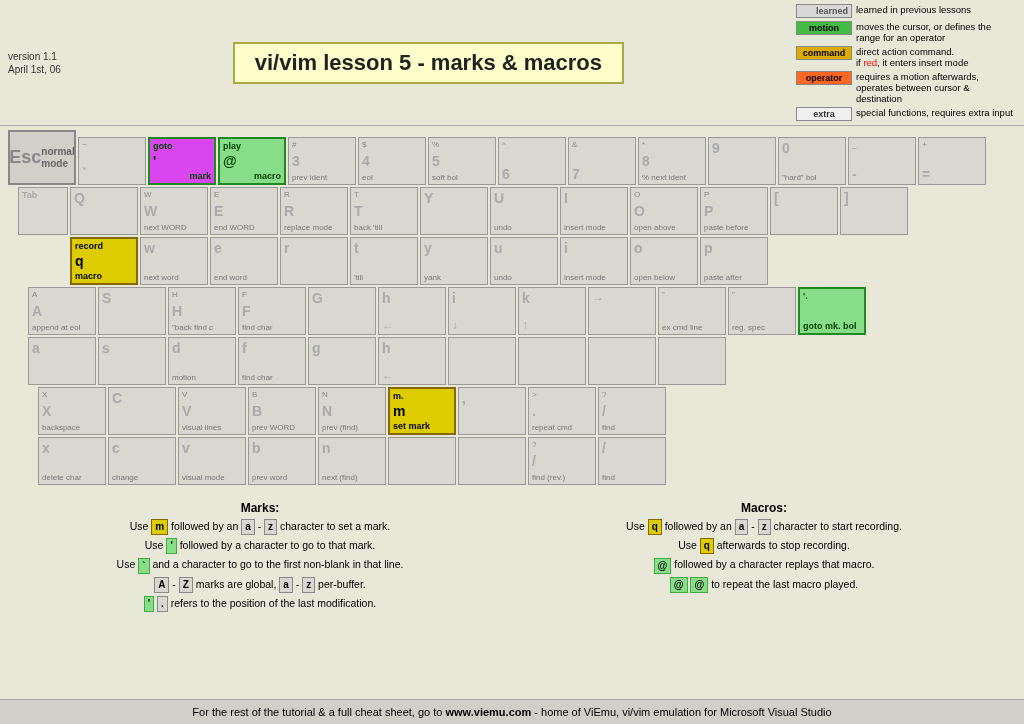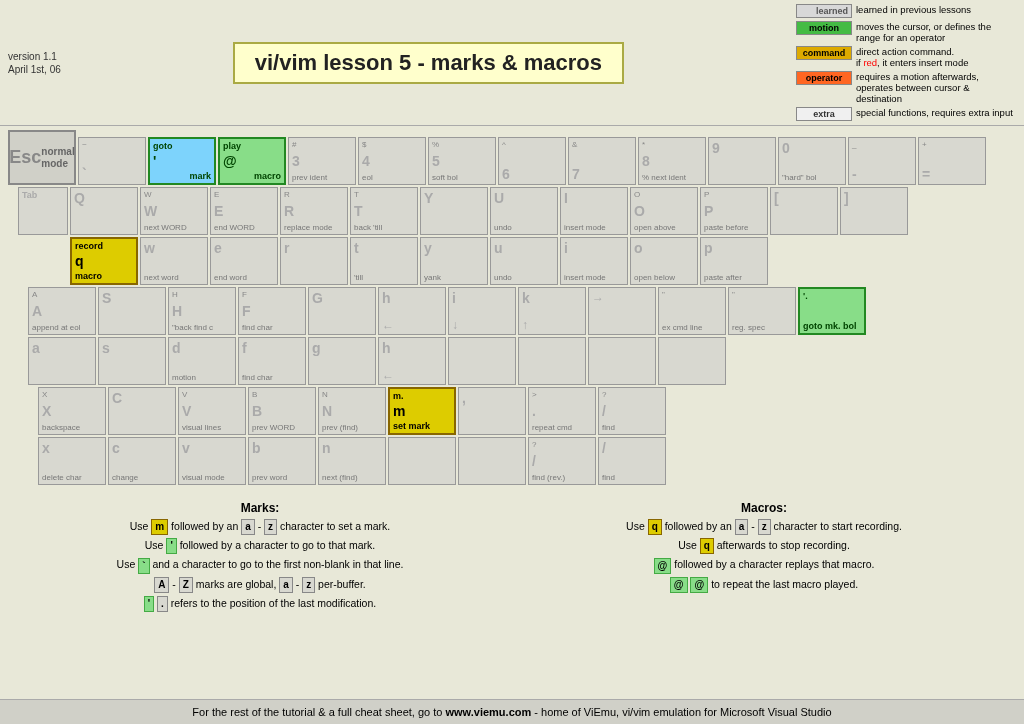--- a/index.html
+++ b/index.html
@@ -154,21 +154,21 @@
       background: #d0d0c8;
       border-top: 1px solid #aaa;
       padding: 6px 8px;
       font-size: 11px;
       text-align: center;
     }
     .footer strong { font-weight: bold; }
 
     
     .key-goto-mark {
-      background: #7dd3fc;
+      background: #d946ef;
       border: 2px solid #228822;
     }
     .key-record-macro {
       background: #ddcc00;
       border: 2px solid #886600;
     }
     .key-play-macro {
       background: #88dd88;
       border: 2px solid #228822;
     }

